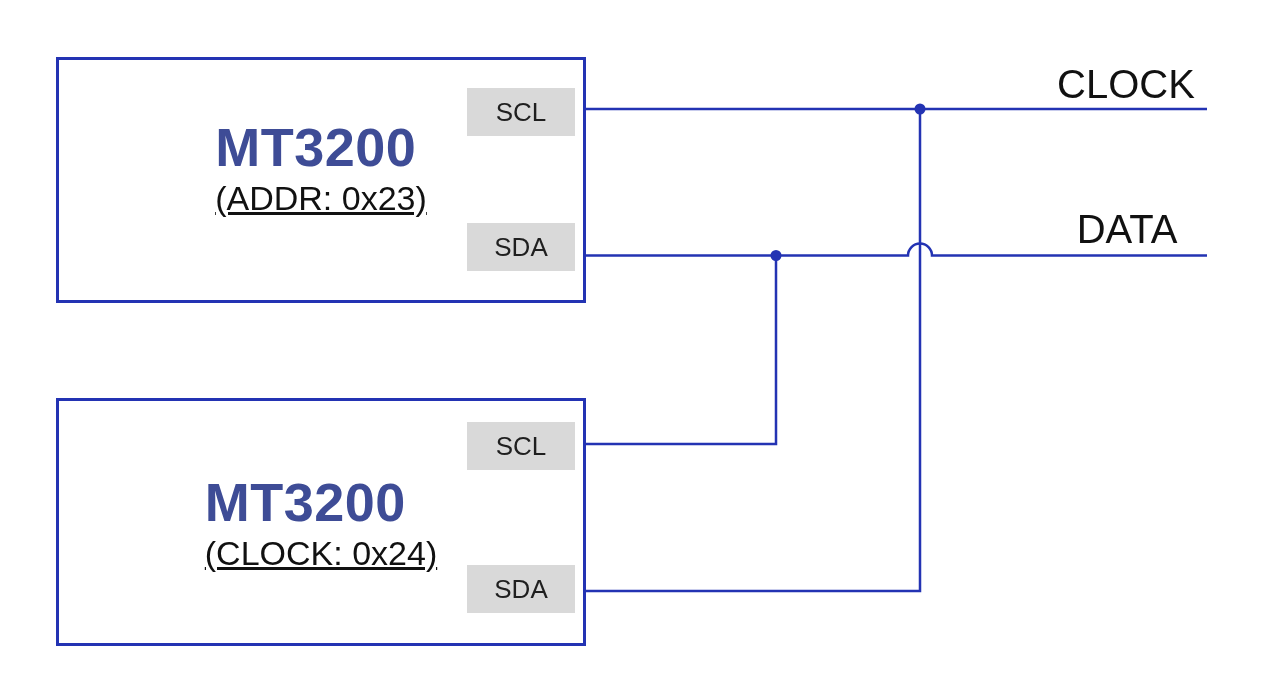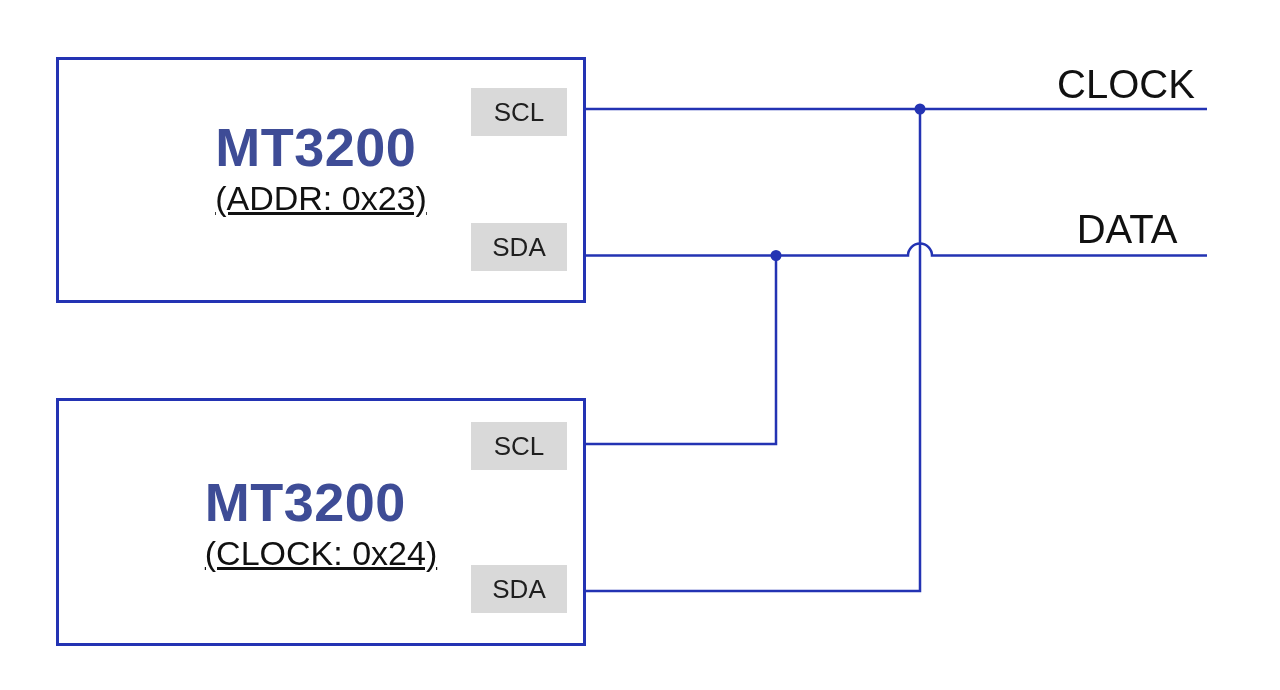--- a/index.html
+++ b/index.html
@@ -22,21 +22,21 @@
   .device-name{
     font-size:54px;font-weight:700;line-height:1.12;
     color:var(--devname,#3e4c96);letter-spacing:.5px;
   }
   .device-addr{
     font-size:34px;line-height:1.1;margin-top:2px;
     color:var(--addrtext,#111);
     text-decoration:underline;
   }
   .pin{
-    position:absolute;right:16px;width:96px;height:48px;
+    position:absolute;right:8px;width:108px;height:48px;
     background:var(--pinbg,#d9d9d9);color:var(--pintext,#1f1f1f);
     font-size:26px;display:flex;align-items:center;justify-content:center;
   }
   .bus-label{
     position:absolute;transform:translateX(-50%);
     font-size:40px;line-height:1;color:var(--bustext,#111);
     white-space:nowrap;
     margin-top:8px;
   }
 </style>

